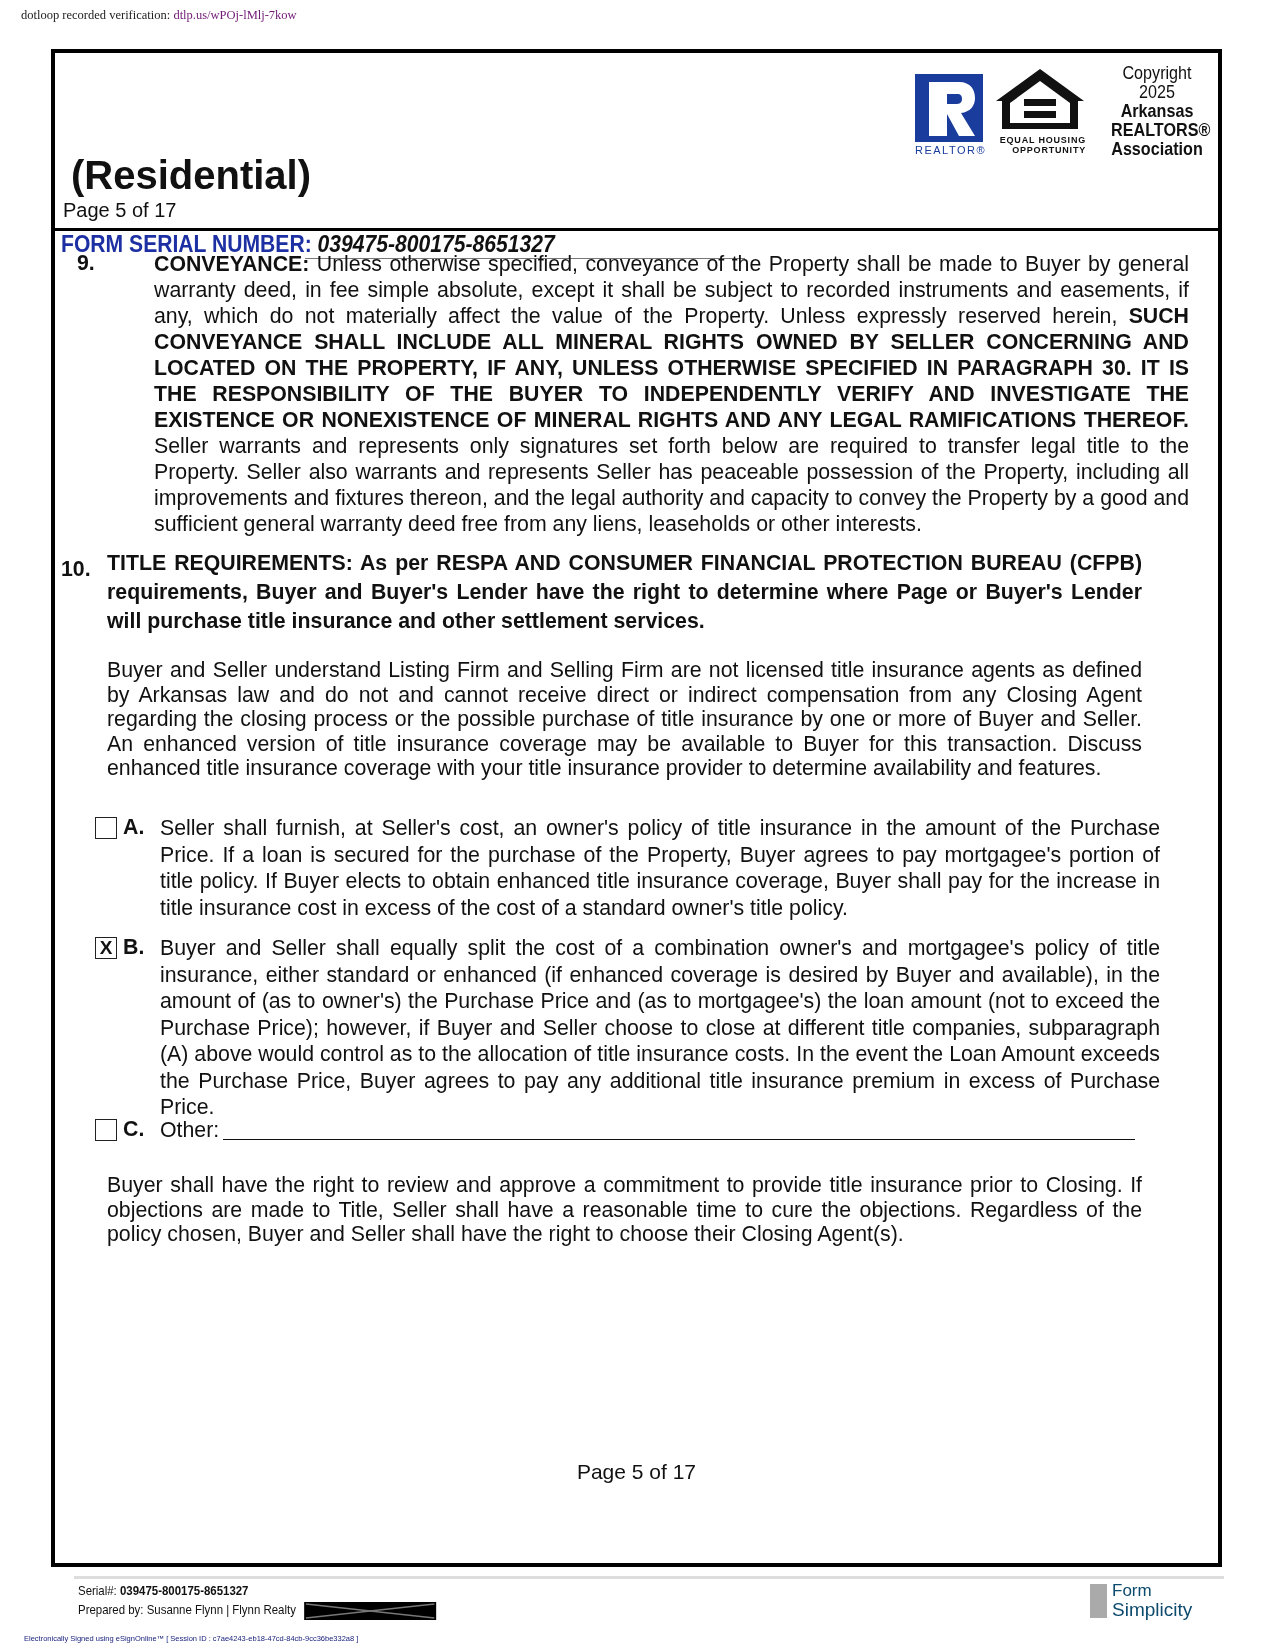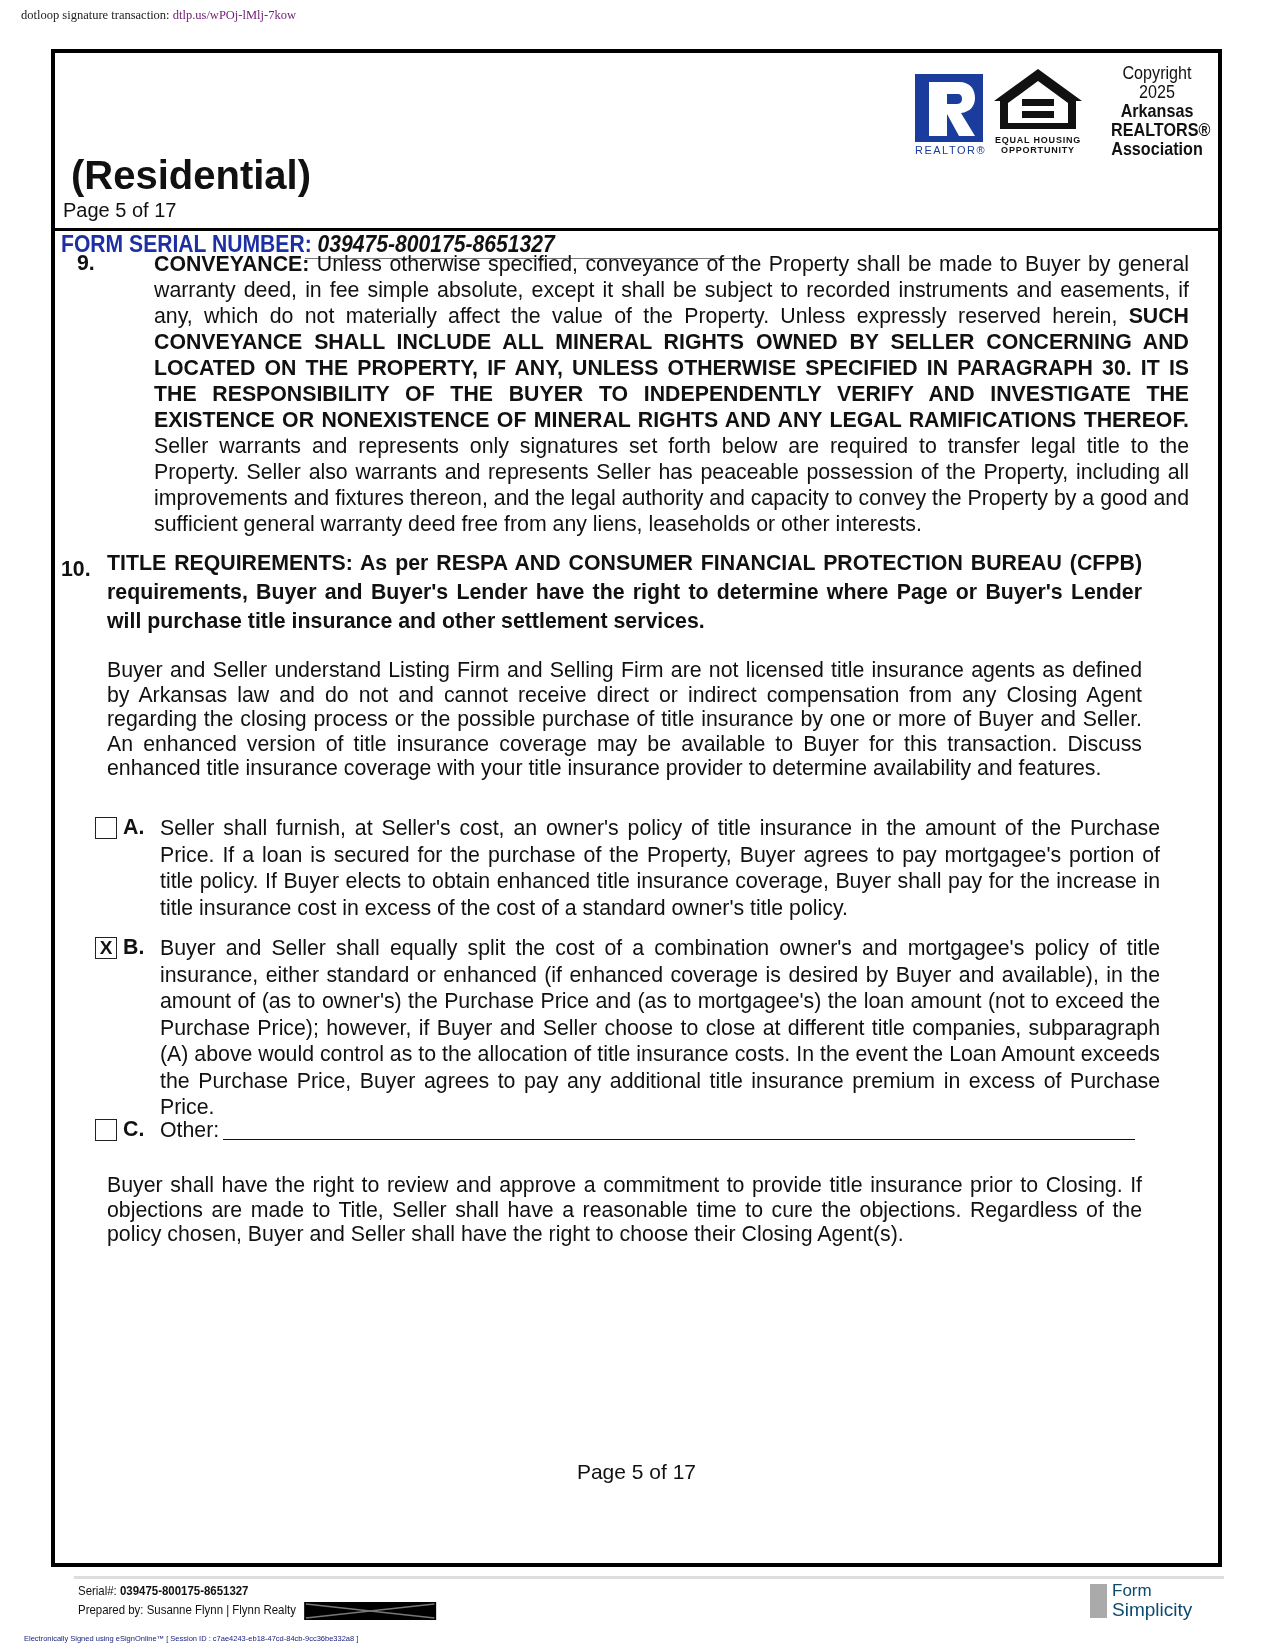--- a/index.html
+++ b/index.html
@@ -7,21 +7,21 @@
   .verify { position:absolute; left:21px; top:8px; font-family:"Liberation Serif", serif; font-size:12.5px; color:#222; }
   .verify a { color:#701a75; text-decoration:none; }
   .frame { position:absolute; left:51px; top:49px; width:1171px; height:1518px; border:4px solid #000; box-sizing:border-box; }
   .header { position:absolute; left:0; top:0; width:100%; height:175px; border-bottom:3px solid #000; }
   .title1 { position:absolute; left:8px; top:44px; font-size:40px; font-weight:bold; }
   .title2 { position:absolute; left:16px; top:100px; font-size:40px; font-weight:bold;text-align:center; }
   .pagehdr { position:absolute; left:8px; top:146px; font-size:20px; }
   .logo-r { position:absolute; left:840px; top:21px; width:70px; height:86px;margin-left:20px; }
   .logo-r .box { width:68px; height:68px; background:#1a3c9c; position:relative; }
   .logo-r .lbl { font-size:11px; letter-spacing:1.5px; color:#1a3c9c; margin-top:2px; }
-  .logo-eh { position:absolute; left:935px; top:14px; width:96px; height:90px; text-align:center; }
+  .logo-eh { position:absolute; left:935px; top:14px; width:96px; height:90px; text-align:right; }
   .logo-eh .lbl { font-size:9px; font-weight:bold; letter-spacing:0.8px; line-height:10px; }
   .copyr { position:absolute; left:1048px; top:10px; width:108px; text-align:center; font-size:19px; line-height:19px; transform:scaleX(0.85); transform-origin:center top; }
   .serial { position:absolute; left:6px; top:177px; font-size:24px; font-weight:bold; color:#1c2fa3; transform:scaleX(0.88); transform-origin:left top; white-space:nowrap; }
   .serial .num { color:#111; font-style:italic; }
   .serial-underline { position:absolute; left:250px; top:205px; width:440px; border-top:1px solid #777; }
   .content { position:absolute; left:0; top:0; width:100%; }
   .p { position:absolute; font-size:21.3px; line-height:26px; text-align:justify; text-align-last:left; }
   .p9 { left:52px; top:198px; width:1035px;margin-left:47px; }
   .num9 { position:absolute; left:22px; top:198px; font-size:21.3px; font-weight:bold; }
   .num10 { position:absolute; left:6px; top:504px; font-size:21.3px; font-weight:bold; }
@@ -44,21 +44,21 @@
   .esign { position:absolute; left:24px; top:1634px; font-size:7.5px; color:#1a237e; white-space:nowrap;text-align:right; }
   .fslogo { position:absolute; left:1090px; top:1582px; width:110px; height:40px; color:#0c4a6e; }
   .fslogo .doc { position:absolute; left:0; top:2px; width:17px; height:34px; background:#aaa; }
   .fslogo .t1 { position:absolute; left:22px; top:0; font-size:17px; line-height:18px; }
   .fslogo .t2 { position:absolute; left:22px; top:18px; font-size:19px; line-height:20px; }
 </style>
 </head>
 <body>
 
 <div class="verify">
-  <span>dotloop signature transaction:</span>
+  <span>dotloop recorded verification:</span>
   <a>dtlp.us/wPOj-lMlj-7kow</a>
 </div>
 
 <div class="frame">
   <div class="header">
     <div class="title2">(Residential)</div>
     <div class="pagehdr">Page 5 of 17</div>
 
     <div class="logo-r">
       <div class="box">

